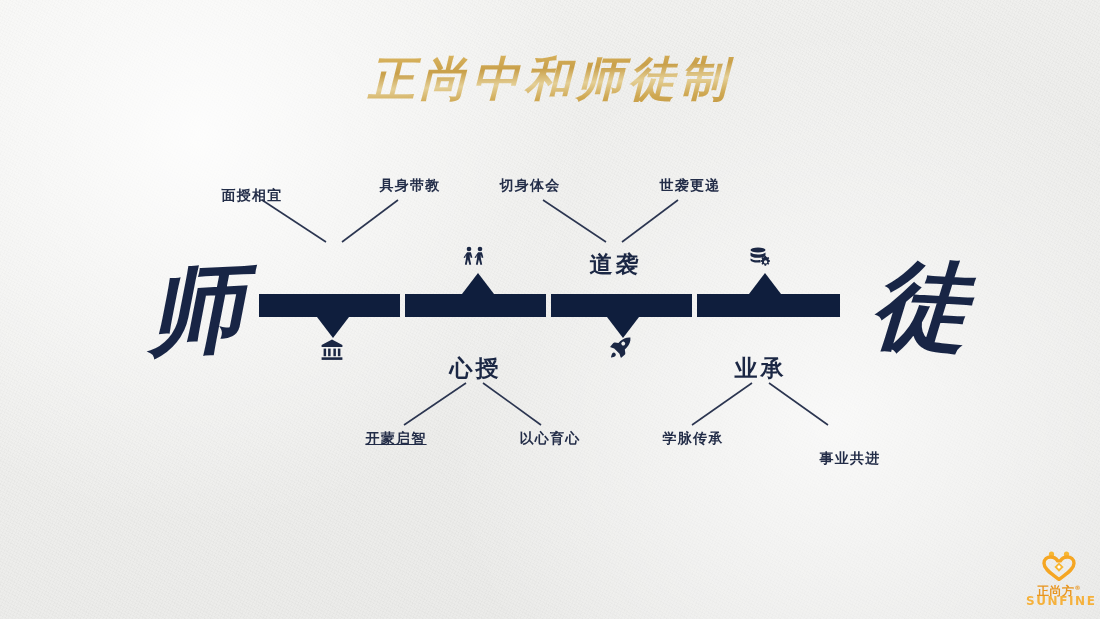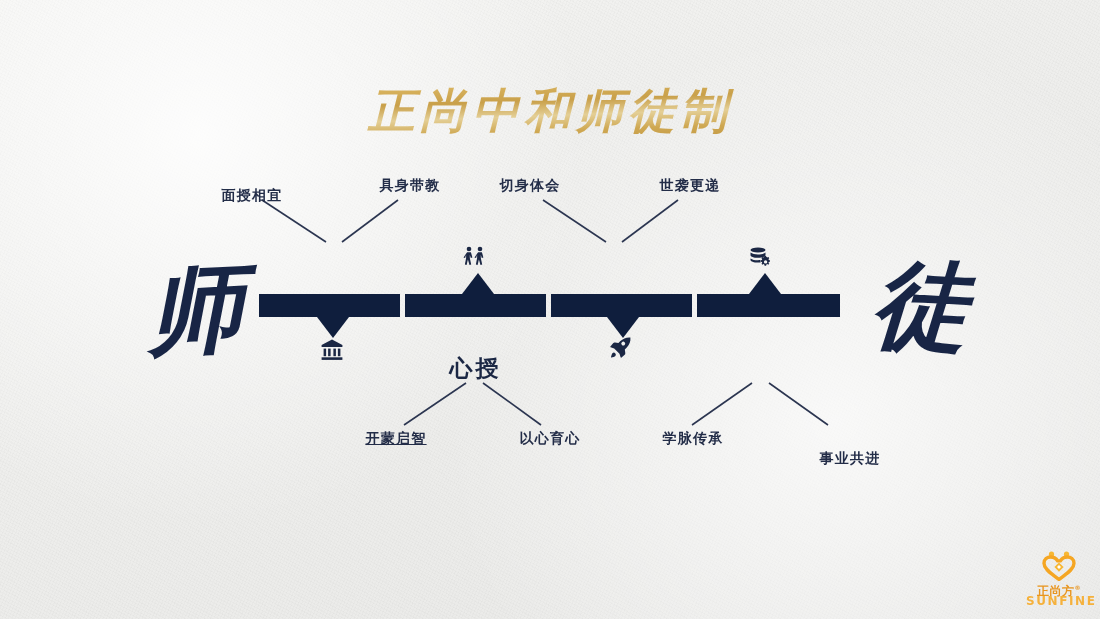--- a/index.html
+++ b/index.html
@@ -51,21 +51,20 @@
         #c9a04a 38%,
         #e4cf96 56%,
         #cfa852 74%,
         #bb8f3b 100%);
     -webkit-background-clip: text;
     background-clip: text;
     color: transparent;
     -webkit-text-fill-color: transparent;
     text-shadow: none;
     white-space: nowrap;
-    margin-top: 32px;
   }
 
   
   .side-char {
     position: absolute;
     font-family: "DejaVu Serif", "Liberation Serif", serif;
     font-size: 96px;
     font-weight: bold;
     font-style: italic;
     color: #182545;
@@ -236,21 +235,23 @@
     <div class="seg" id="seg1"></div>
     <div class="seg" id="seg2"></div>
     <div class="seg" id="seg3"></div>
     <div class="seg" id="seg4"></div>
     <div class="tri tri-down" id="tri1"></div>
     <div class="tri tri-up" id="tri2"></div>
     <div class="tri tri-down" id="tri3"></div>
     <div class="tri tri-up" id="tri4"></div>
   </div>
 
+  <div class="cat" id="cat-daoxi">道袭</div>
   <div class="cat" id="cat-xinshou">心授</div>
+  <div class="cat" id="cat-yecheng">业承</div>
 
   <div class="mini-icon" id="icon-people">
     <svg width="26" height="26" viewBox="0 0 26 26" fill="#1b2744">
       <circle cx="7" cy="4" r="2.3"></circle>
       <path d="M5.1 7.2h3.8l1.5 5.2-1.6.5-1-3.2v3.3l1.4 6.6-1.7.4-1.6-5.6-1.3 5.6-1.7-.4 1.2-6.6V9.7l-1 3.2-1.6-.5z"></path>
       <circle cx="18" cy="4" r="2.3"></circle>
       <path d="M16.1 7.2h3.8l1.5 5.2-1.6.5-1-3.2v3.3l1.4 6.6-1.7.4-1.6-5.6-1.3 5.6-1.7-.4 1.2-6.6V9.7l-1 3.2-1.6-.5z"></path>
     </svg>
   </div>
 

